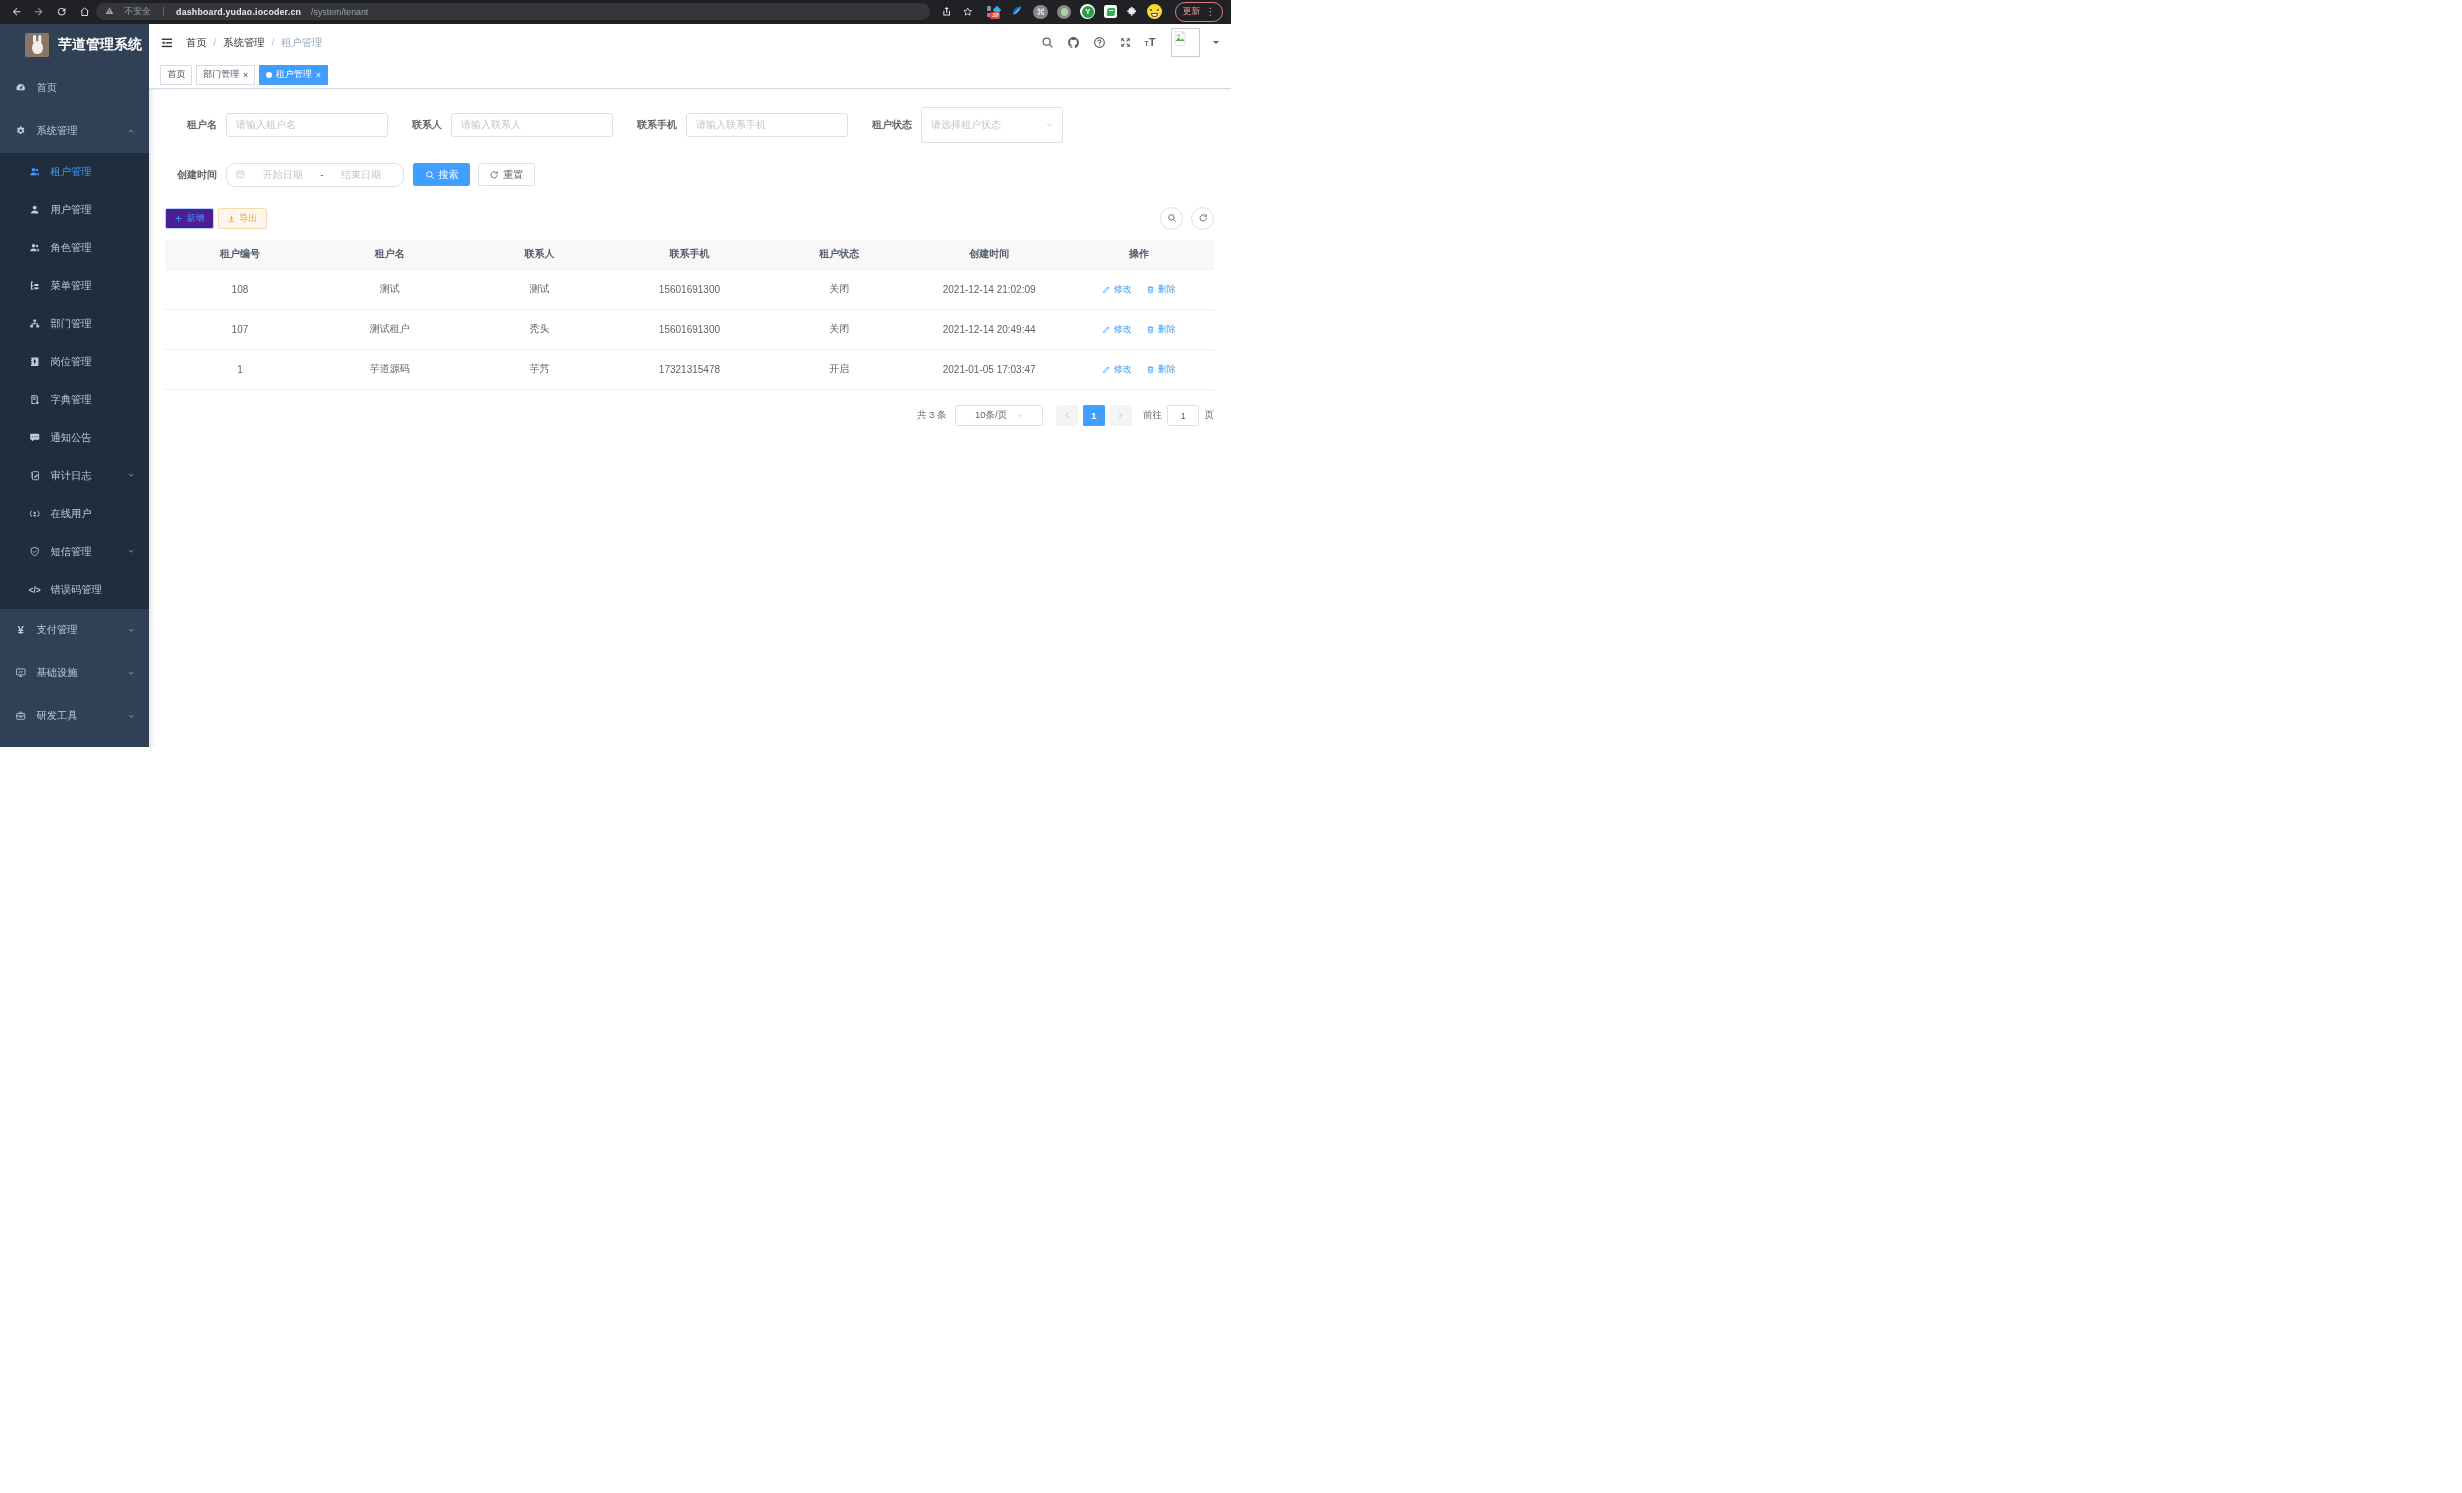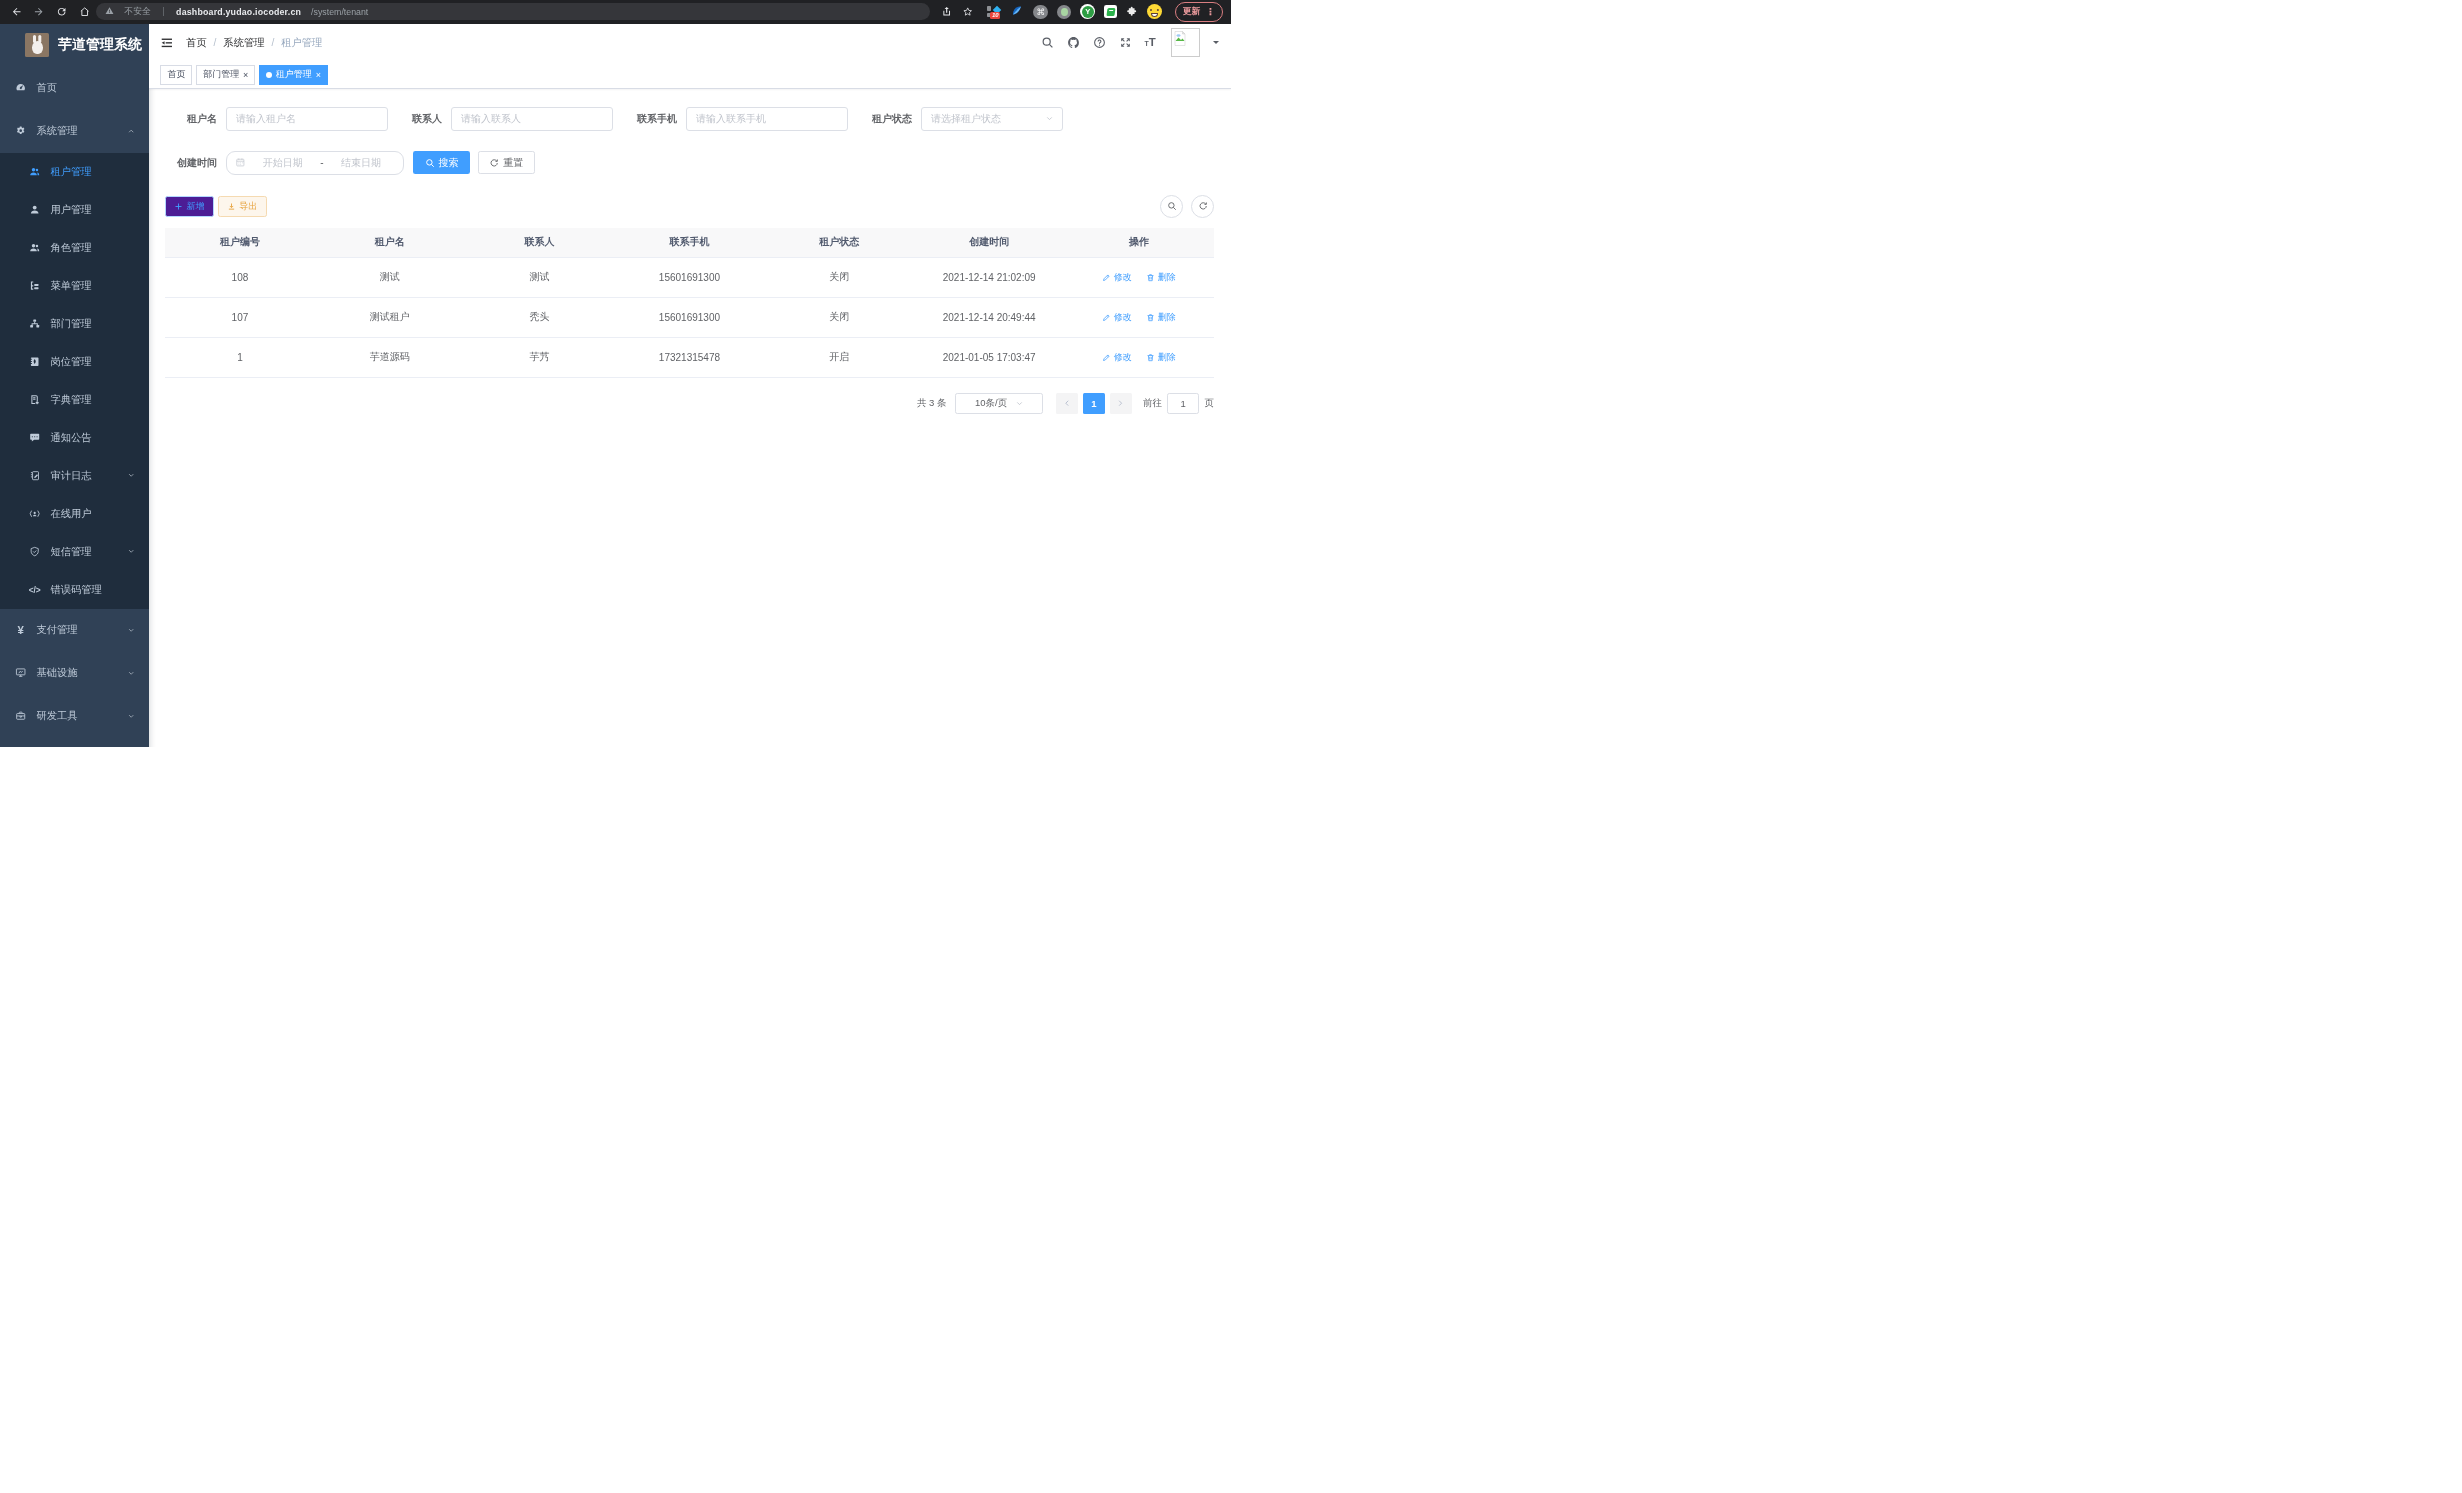--- a/index.html
+++ b/index.html
@@ -35,21 +35,21 @@
   .cchat{width:13px;height:13px;border-radius:2.3px;background:#fff;display:flex;align-items:center;justify-content:center}
   .cchat b{width:7.6px;height:7.6px;background:#2bb24c;border-radius:1.5px;transform:skewX(-8deg);display:block;
            position:relative}
   .cchat b::after{content:"";position:absolute;left:1.5px;top:2.3px;width:4.6px;height:1.2px;background:#fff}
   .cface{width:15px;height:15px;border-radius:50%;background:#fdd835;position:relative}
   .cface::before{content:"";position:absolute;left:3px;top:4.6px;width:2.3px;height:2.3px;border-radius:50%;
                  background:#5d4037;box-shadow:6.9px 0 0 #5d4037}
   .cface::after{content:"";position:absolute;left:3.8px;top:8.4px;width:7.6px;height:4.6px;border-radius:0 0 7.6px 7.6px;
                 background:#fff;border:0.8px solid #5d4037;box-sizing:border-box}
   .updbtn{display:flex;align-items:center;gap:5.3px;height:17.5px;padding:0 6.9px;border:1.1px solid #d97e81;
-          border-radius:10px;color:#ec9b9d;font-size:8.8px;font-weight:700;margin-left:3px;cursor:pointer}
+          border-radius:10px;color:#ec9b9d;font-size:8.8px;font-weight:400;margin-left:3px;cursor:pointer}
   .updbtn .dots{font-size:10px;letter-spacing:0}
   
   .app{display:flex;height:723px}
   .sidebar{width:149px;flex:none;background:#304156;color:#bfcbd9;overflow:hidden}
   .logorow{height:43px;display:flex;align-items:center;padding-left:25px;gap:9px}
   .logoimg{width:24px;height:24px;border-radius:1.5px;background:#8a7663;position:relative;overflow:hidden;flex:none}
   .logoimg::before{content:"";position:absolute;left:6.9px;top:7.6px;width:11.4px;height:13.7px;border-radius:50% 50% 45% 45%;
                    background:#f3efec}
   .logoimg::after{content:"";position:absolute;left:8.4px;top:1.5px;width:3px;height:8.4px;border-radius:3px;
                   background:#f3efec;box-shadow:5.3px 0 0 #f3efec}
@@ -91,21 +91,21 @@
   .tab.activeT{background:#409eff;border-color:#409eff;color:#fff}
   .content{flex:1;padding:18px 17px 0 16px;overflow:hidden}
   
   .frow{display:flex;align-items:center;margin-bottom:20px}
   .fitem{display:flex;align-items:center;margin-right:24px}
   .flabel{font-size:10px;font-weight:700;color:#606266;margin-right:9px;white-space:nowrap}
   .w68{min-width:52px;text-align:right}
   .inp{width:162px;height:24px;border:0.8px solid #dcdfe6;border-radius:3px;padding:0 9px;font-size:10px;
        color:#606266;background:#fff;box-sizing:border-box;outline:none;font-family:inherit}
   .inp::placeholder{color:#c0c4cc}
-  .selbox{width:142px;height:24px;border:0.8px solid #dcdfe6;border-radius:3px;display:flex;align-items:center;
+  .selbox{width:142px;height:36px;border:0.8px solid #dcdfe6;border-radius:3px;display:flex;align-items:center;
           padding:0 7.6px 0 9px;box-sizing:border-box;cursor:pointer}
   .selbox .ph{flex:1}
   .ph{color:#c0c4cc;font-size:10px}
   .dcaret{width:9px;height:9px;color:#c0c4cc}
   .dcaret svg{width:9px;height:9px;display:block}
   .daterange{width:178px;height:24px;border:0.8px solid #dcdfe6;border-radius:9px;display:flex;align-items:center;
              padding:0 7.6px;box-sizing:border-box;gap:3px;cursor:pointer}
   .daterange .cal{width:10.7px;height:10.7px;color:#c0c4cc;flex:none}
   .daterange .cal svg{width:10.7px;height:10.7px;display:block}
   .dph{flex:1;text-align:center;color:#c0c4cc;font-size:10px}

